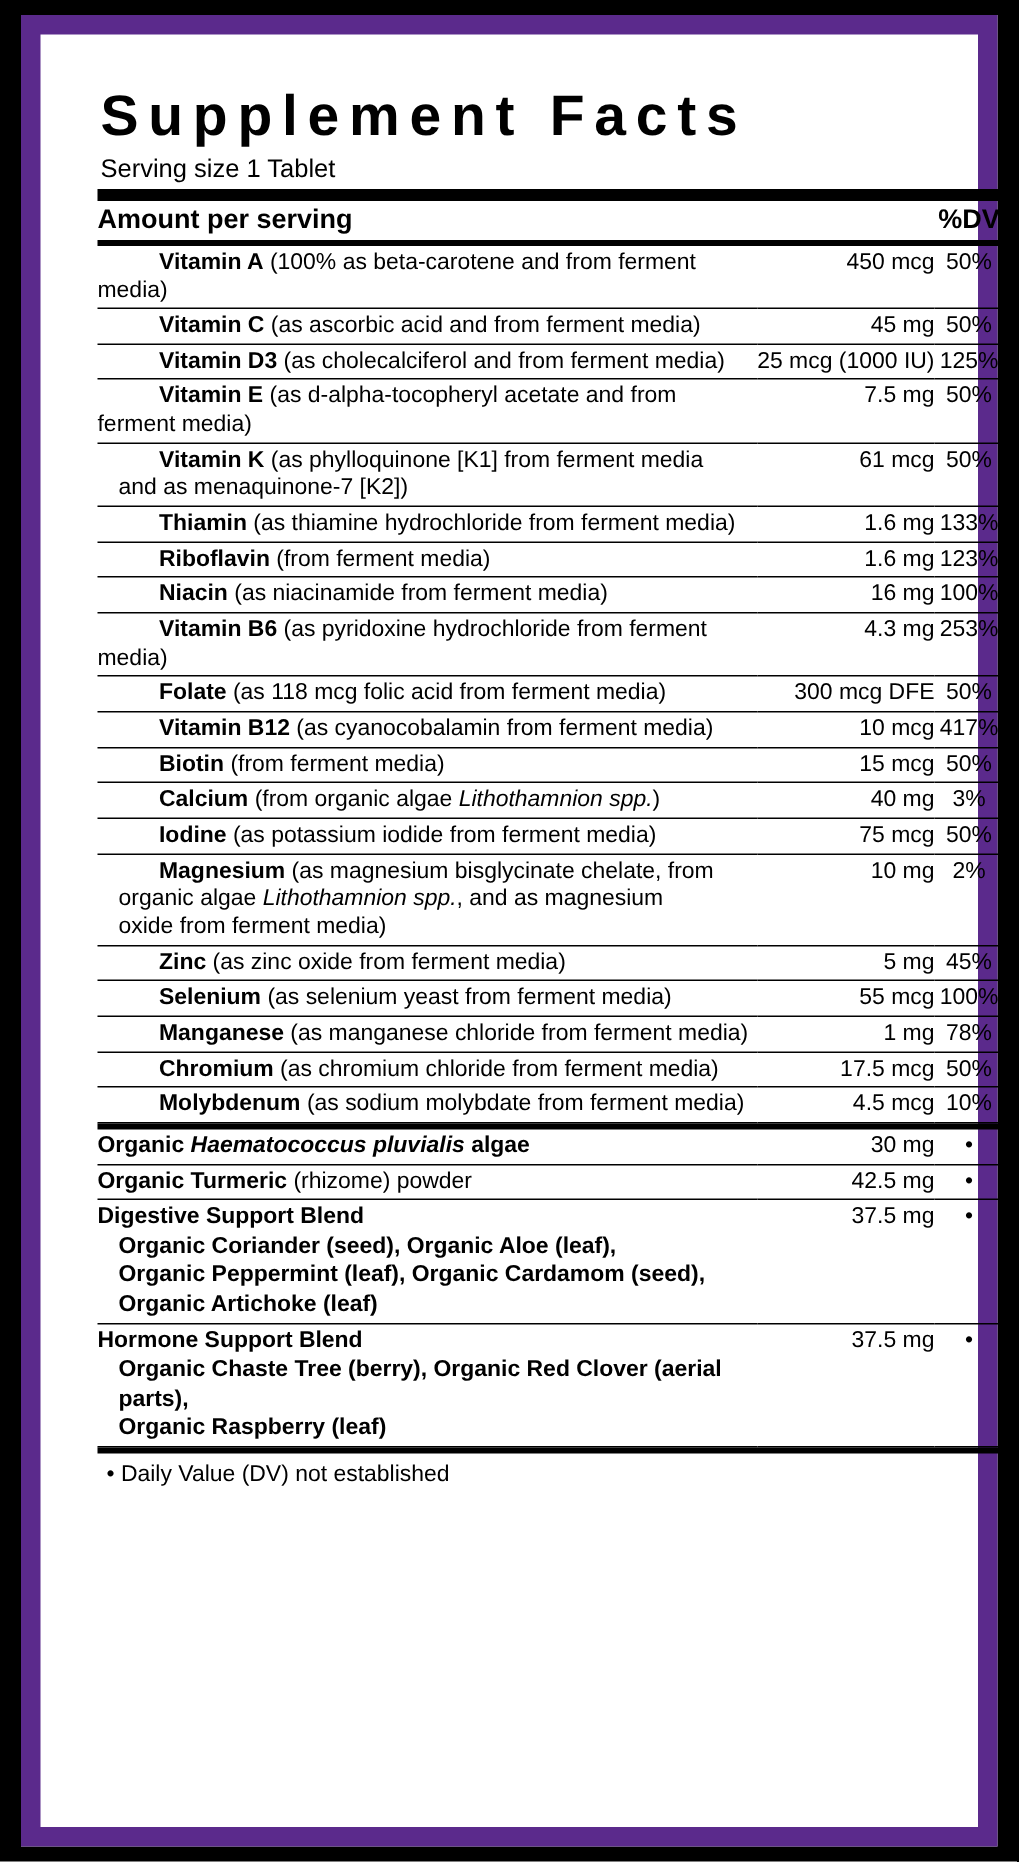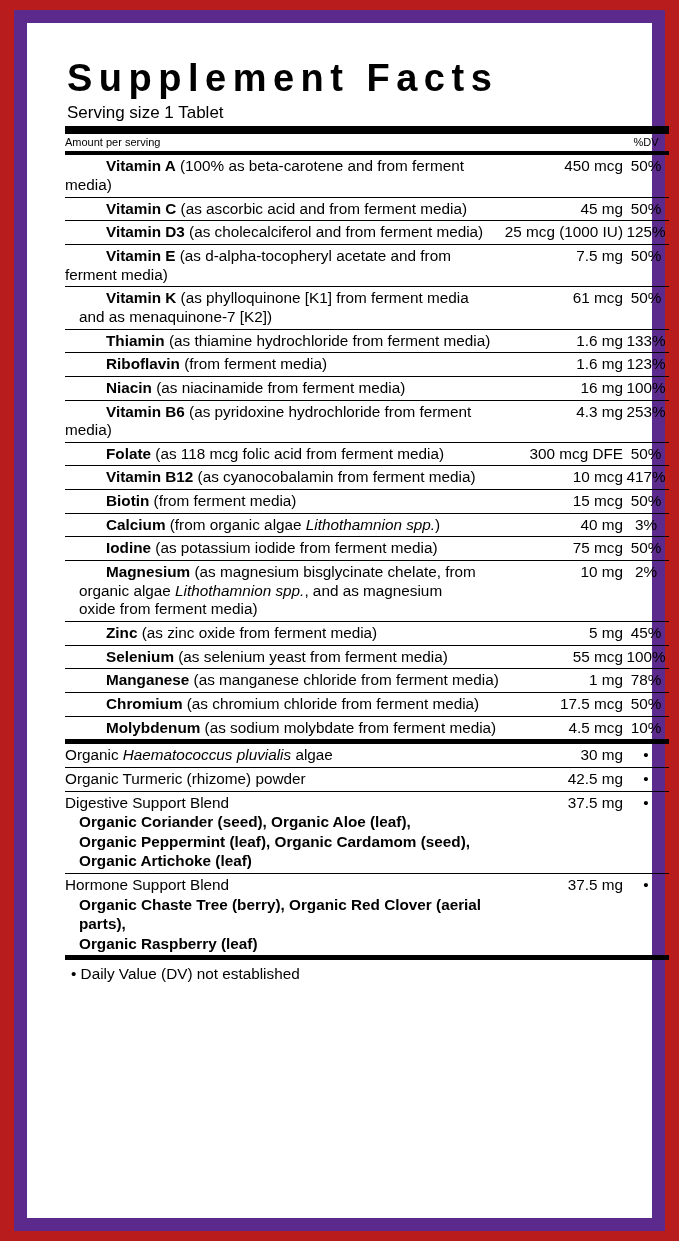--- a/index.html
+++ b/index.html
@@ -12,21 +12,21 @@
     width: 679px;
     height: 1241px;
     font-family: "Liberation Sans", sans-serif;
     color: #000000;
     position: relative;
     overflow: hidden;
   }
   .page {
     position: absolute;
     inset: 0;
-    background: #b91c1c;
+    background: #000000;
   }
   
   .frame {
     position: absolute;
     left: 14px;
     top: 10px;
     right: 14px;
     bottom: 10px;
     border: 13px solid #5B2A8C;
     background: #ffffff;
@@ -71,34 +71,34 @@
     padding-right: 8px;
     line-height: 1.22;
   }
   td.dv {
     text-align: center;
     white-space: nowrap;
     width: 46px;
     line-height: 1.22;
   }
   .hdrow td {
-    font-weight: normal;
+    font-weight: bold;
     border-bottom: none !important;
     padding-top: 2px;
     padding-bottom: 2px;
-    font-size: 11px;
+    font-size: 18px;
   }
   .nutrient { font-weight: bold; margin-left: 41px; }
   .desc { font-weight: normal; }
   em { font-style: italic; }
   .sub {
     display: block;
     padding-left: 14px;
   }
-  .blendtitle { font-weight: normal; }
+  .blendtitle { font-weight: bold; }
   .blendlist {
     font-weight: bold;
     display: block;
     padding-left: 14px;
     line-height: 1.28;
   }
   .footnote {
     font-size: 15.3px;
     padding: 5px 0 0 6px;
     line-height: 1.2;

